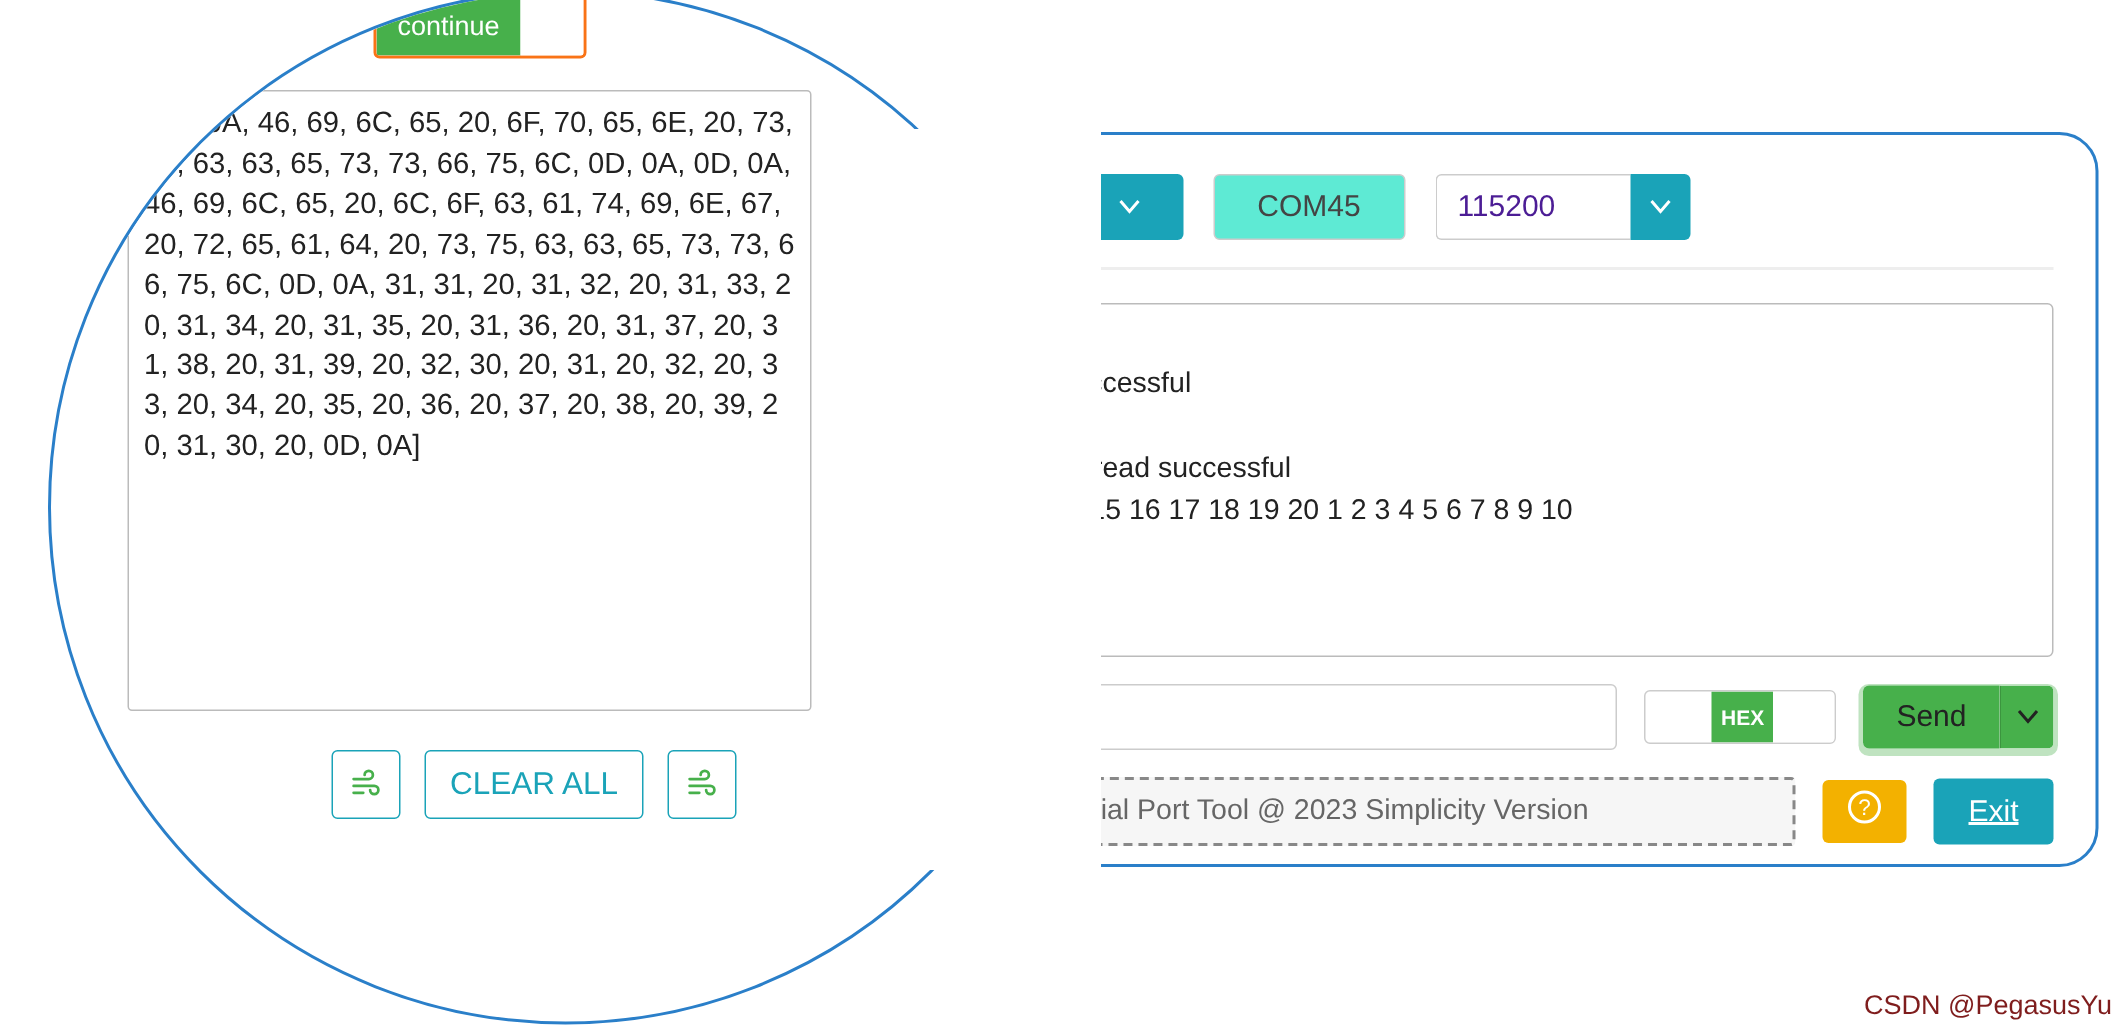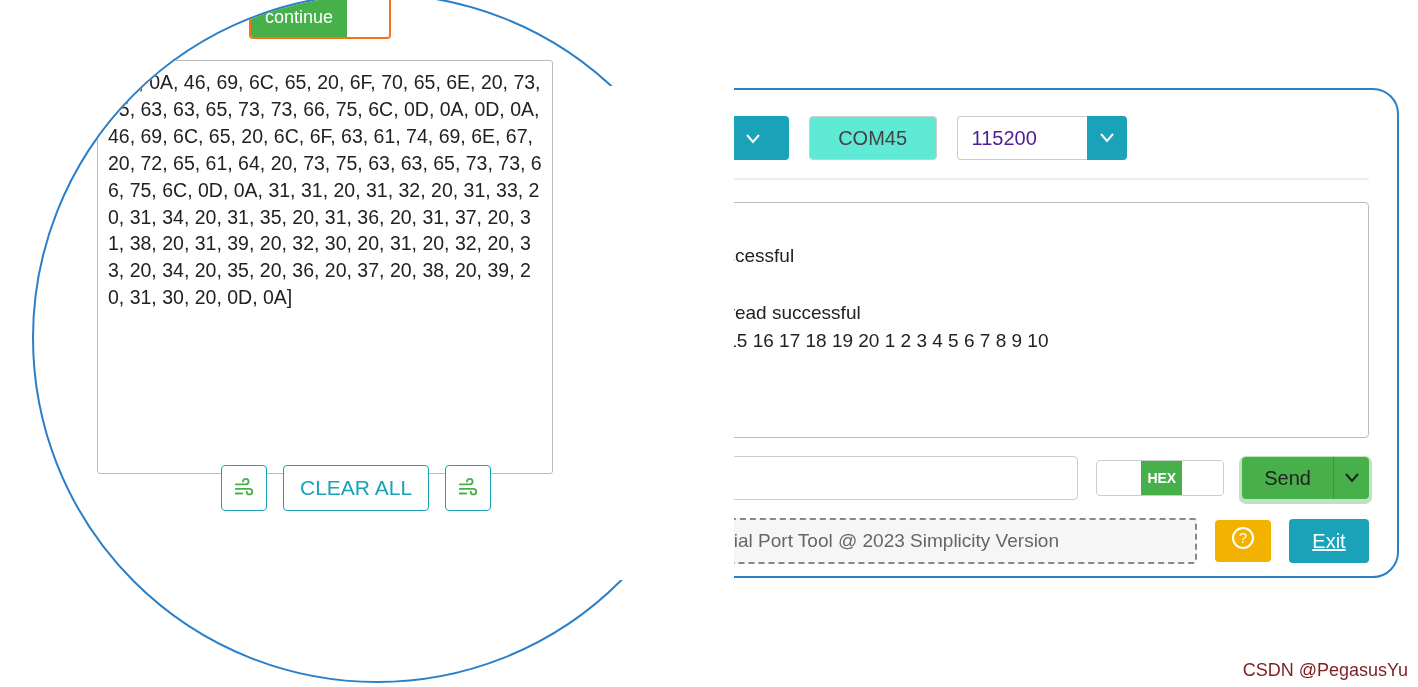--- a/index.html
+++ b/index.html
@@ -246,39 +246,39 @@
     align-items: center;
     justify-content: center;
     font-size: 18px;
   }
   .cont-off {
     flex: 1;
     background: #fff;
   }
   .hex-area {
     position: absolute;
-    left: 63px;
+    left: 51px;
     top: 65px;
     width: 456px;
     height: 414px;
     border: 1px solid #bbb;
     border-radius: 3px;
     padding: 8px 10px;
     box-sizing: border-box;
     font-size: 19.5px;
     line-height: 1.38;
     color: #222;
     overflow: auto;
     background: #fff;
     word-break: break-all;
   }
   .left-btn-row {
     position: absolute;
     left: 187px;
-    top: 470px;
+    top: 505px;
     display: flex;
     gap: 16px;
   }
   .out-btn {
     border: 1px solid #1aa3b8;
     background: #fff;
     color: #1aa3b8;
     height: 46px;
     border-radius: 4px;
     font-size: 21px;

